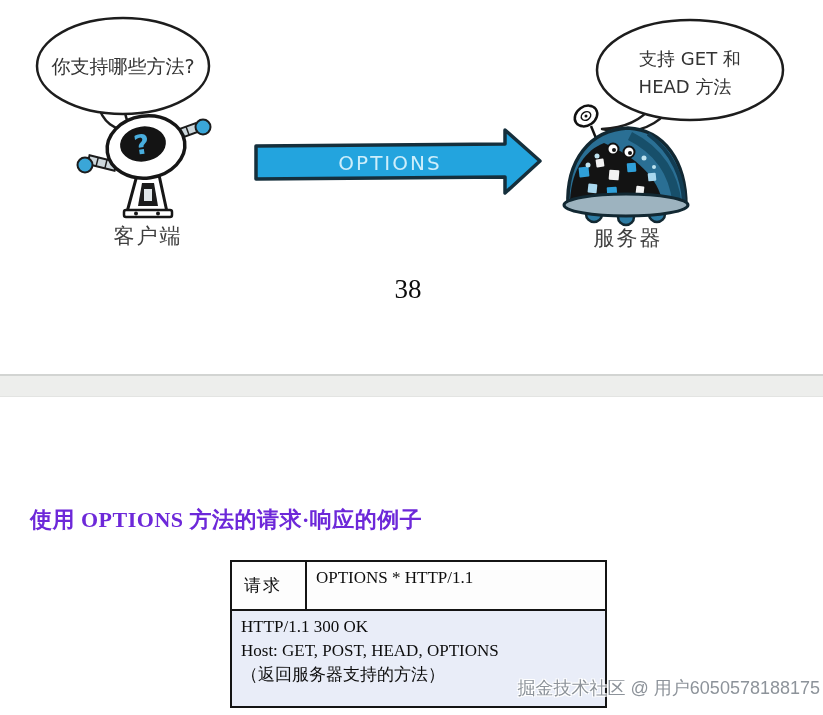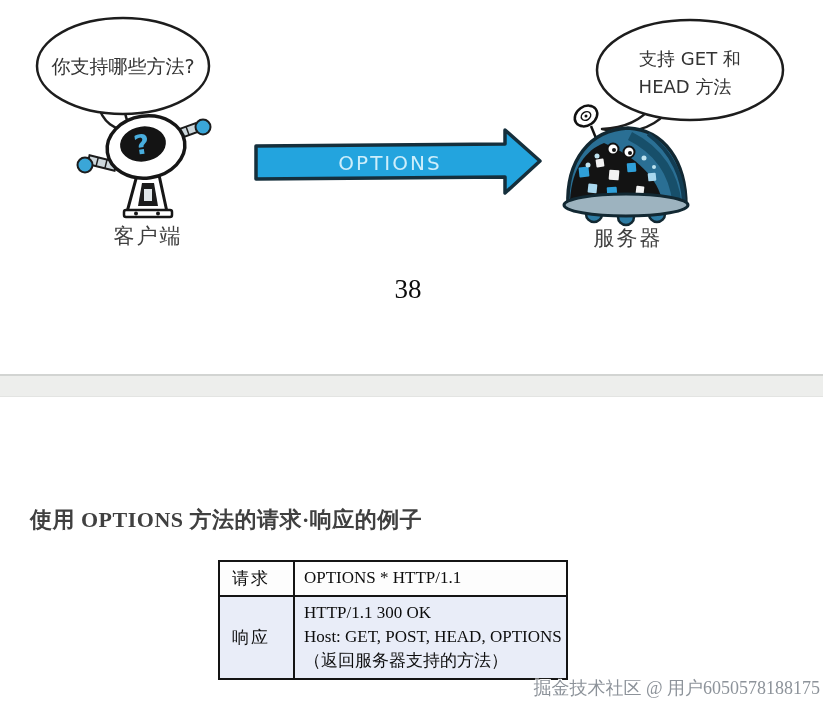--- a/index.html
+++ b/index.html
@@ -15,37 +15,37 @@
   .page-number{
     position:absolute;top:274px;left:2px;width:812px;text-align:center;
     font-size:27px;color:#0d0d0d;
   }
   .divider{
     position:absolute;top:374px;left:0;width:823px;height:23px;box-sizing:border-box;
     background:#edeeec;border-top:2px solid #d2d4d2;border-bottom:1px solid #e3e4e2;
   }
   .heading{
     position:absolute;left:30px;top:505px;font-size:22px;font-weight:bold;
-    color:#404040;letter-spacing:0.5px;white-space:nowrap;
+    color:#6d28d9;letter-spacing:0.5px;white-space:nowrap;
   }
   .http-table{
-    position:absolute;left:218px;top:560px;width:350px;box-sizing:border-box;
+    position:absolute;left:230px;top:560px;width:377px;box-sizing:border-box;
     border:2px solid #141414;font-size:17px;color:#0d0d0d;
   }
   .http-row{display:flex;background:#fdfdfd;}
   .http-row.response{background:#e9edf8;border-top:2px solid #141414;}
   .row-label{
     width:75px;flex:0 0 75px;border-right:2px solid #141414;box-sizing:border-box;
     display:flex;align-items:center;padding-left:12px;letter-spacing:2px;
   }
-  .row-content{flex:1;padding:4px 4px 5px 9px;line-height:24px;}
+  .row-content{flex:1;padding:4px 4px 19px 9px;line-height:24px;}
   .row-content div{white-space:nowrap;}
   .watermark{
     position:absolute;top:676px;right:3px;z-index:5;white-space:nowrap;
-    font-family:Liberation Serif, serif;font-size:18px;color:#8d939a;
+    font-family:Liberation Sans, sans-serif;font-size:18px;color:#8d939a;
     text-shadow:-1px -1px 0 #fff,1px -1px 0 #fff,-1px 1px 0 #fff,1px 1px 0 #fff,0 0 2px #fff;
   }
 </style>
 </head>
 <body>
 
 <div class="page">
 
   <svg class="illo" width="823" height="262" viewBox="0 0 823 262">
 
@@ -144,21 +144,20 @@
   <div class="heading">使用 OPTIONS 方法的请求·响应的例子</div>
 
   <div class="http-table">
     <div class="http-row request">
       <div class="row-label">请求</div>
       <div class="row-content">
         <div>OPTIONS * HTTP/1.1</div>
       </div>
     </div>
     <div class="http-row response">
-      <div class="row-label">响应</div>
       <div class="row-content">
         <div>HTTP/1.1 300 OK</div>
         <div>Host: GET, POST, HEAD, OPTIONS</div>
         <div>（返回服务器支持的方法）</div>
       </div>
     </div>
   </div>
 
   <div class="watermark">掘金技术社区 @ 用户6050578188175</div>
 

